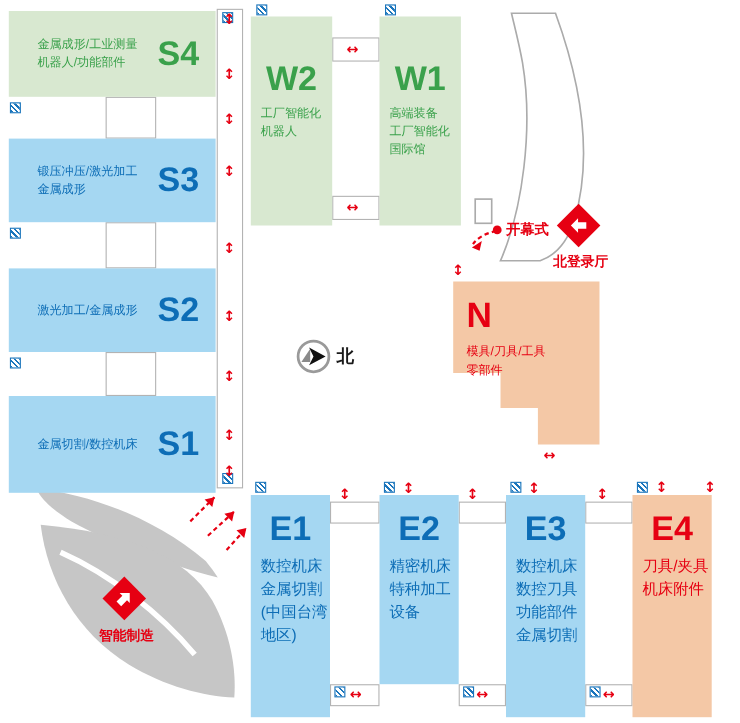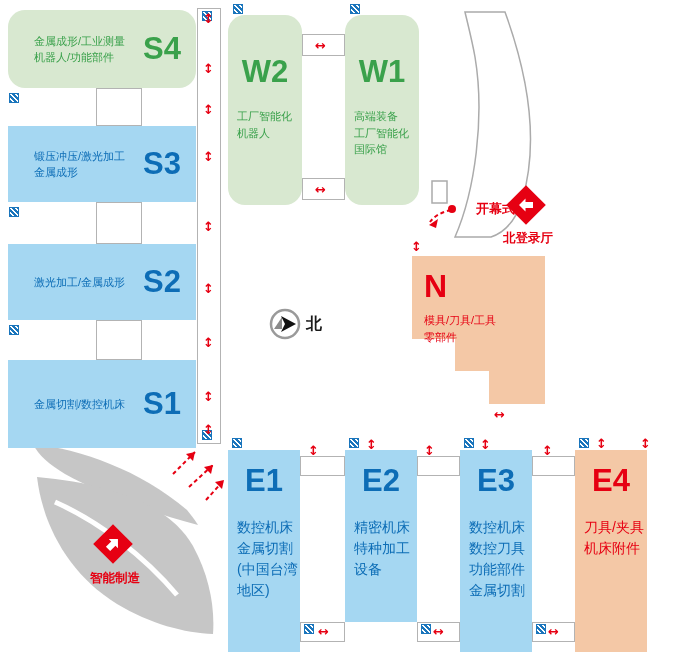--- a/index.html
+++ b/index.html
@@ -4,44 +4,44 @@
 <style>
   * { margin:0; padding:0; box-sizing:border-box; }
   html,body { background:#ffffff; }
   #map {
     position:relative; width:673px; height:657px; background:#ffffff;
     font-family:"Liberation Sans","DejaVu Sans",sans-serif; overflow:hidden;
   }
   .corridor { position:absolute; background:#ffffff; border:1px solid #b3b3b3; }
   .hall { position:absolute; }
   .hall.blue   { background:var(--blue-fill,#a5d7f2); }
-  .hall.green  { background:var(--green-fill,#d8e8d0);border-radius:17px; }
+  .hall.green  { background:var(--green-fill,#d8e8d0); }
   .hall.salmon { background:var(--salmon-fill,#f4c8a6); }
   .blue  .hall-label, .blue  .hall-desc { color:var(--blue-text,#0d6db6); }
   .green .hall-label, .green .hall-desc { color:var(--green-text,#3aa14b); }
   .salmon .hall-label, .salmon .hall-desc { color:var(--red,#e60012); }
   .hall-label { font-weight:bold; font-size:31px; line-height:1.1; }
   .hall-desc  { font-size:11px; line-height:1.5; white-space:pre-line; }
   .s-hall { width:188px; display:flex; align-items:center; }
   .s-hall .hall-desc  { flex:1; padding-left:26px; }
   .s-hall .hall-label { padding-right:15px; }
-  .v-hall { width:74px; display:flex; flex-direction:column; align-items:center;gap:13px; }
+  .v-hall { width:74px; display:flex; flex-direction:column; align-items:center; }
   .v-hall .hall-label { margin-top:40px; }
   .v-hall .hall-desc  { align-self:flex-start; padding:6px 2px 0 9px; }
   .e-hall .hall-label { margin-top:14px; }
   .e-hall .hall-desc  { font-size:14px; }
   .n-label { position:absolute; font-size:32px; font-weight:bold; color:var(--red,#e60012); }
   .n-desc  { position:absolute; font-size:11px; line-height:1.5; color:var(--red,#e60012); white-space:pre-line; }
   .arrow { position:absolute; color:var(--red,#e60012); font-weight:bold; font-size:13px;
            line-height:1; font-family:"DejaVu Sans",sans-serif; }
   .stairs { position:absolute; width:10px; height:10px; border:1px solid #1a75bc;
             background:repeating-linear-gradient(45deg,#1a75bc 0 1.5px,#ffffff 1.5px 3.5px); }
   .compass { position:absolute; display:flex; align-items:center; gap:5px; }
   .compass-label { font-size:16px; font-weight:bold; color:#1a1a1a; }
-  .opening { position:absolute; display:flex; align-items:center; gap:20px;
+  .opening { position:absolute; display:flex; align-items:center; gap:4px;
              color:var(--red,#e60012); font-weight:bold; font-size:13px; }
   .opening .dot { width:8px; height:8px; border-radius:50%; background:var(--red,#e60012); }
   .diamond { position:absolute; width:42px; height:42px; }
   .diamond-sq { position:absolute; left:7px; top:7px; width:28px; height:28px;
                 background:var(--red,#e60012); transform:rotate(45deg); }
   .diamond-arrow { position:absolute; left:13px; top:13px; width:16px; height:16px; }
   .entrance-label { position:absolute; color:var(--red,#e60012); font-weight:bold; font-size:12.5px; }
   svg.layer { position:absolute; }
 </style>
 </head>

